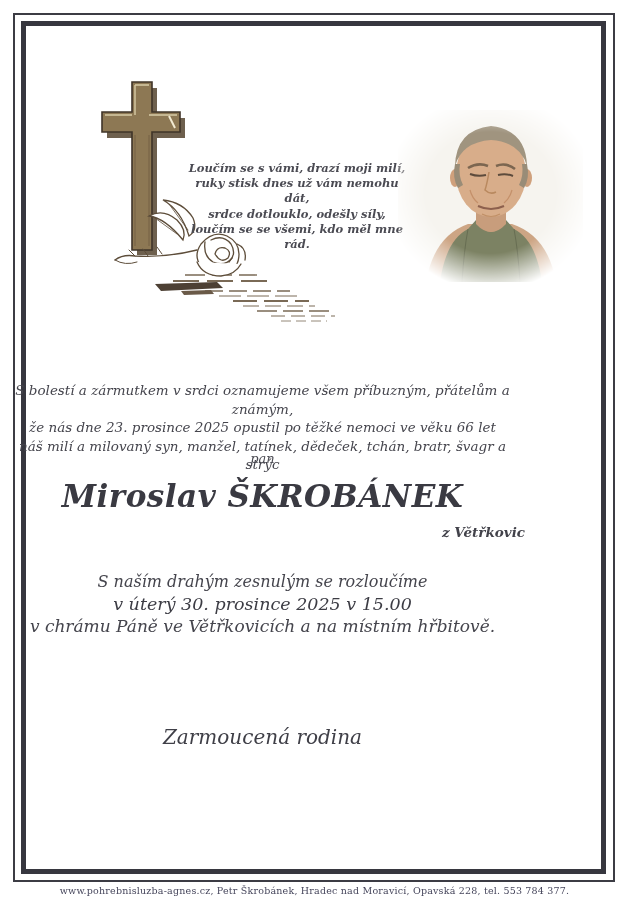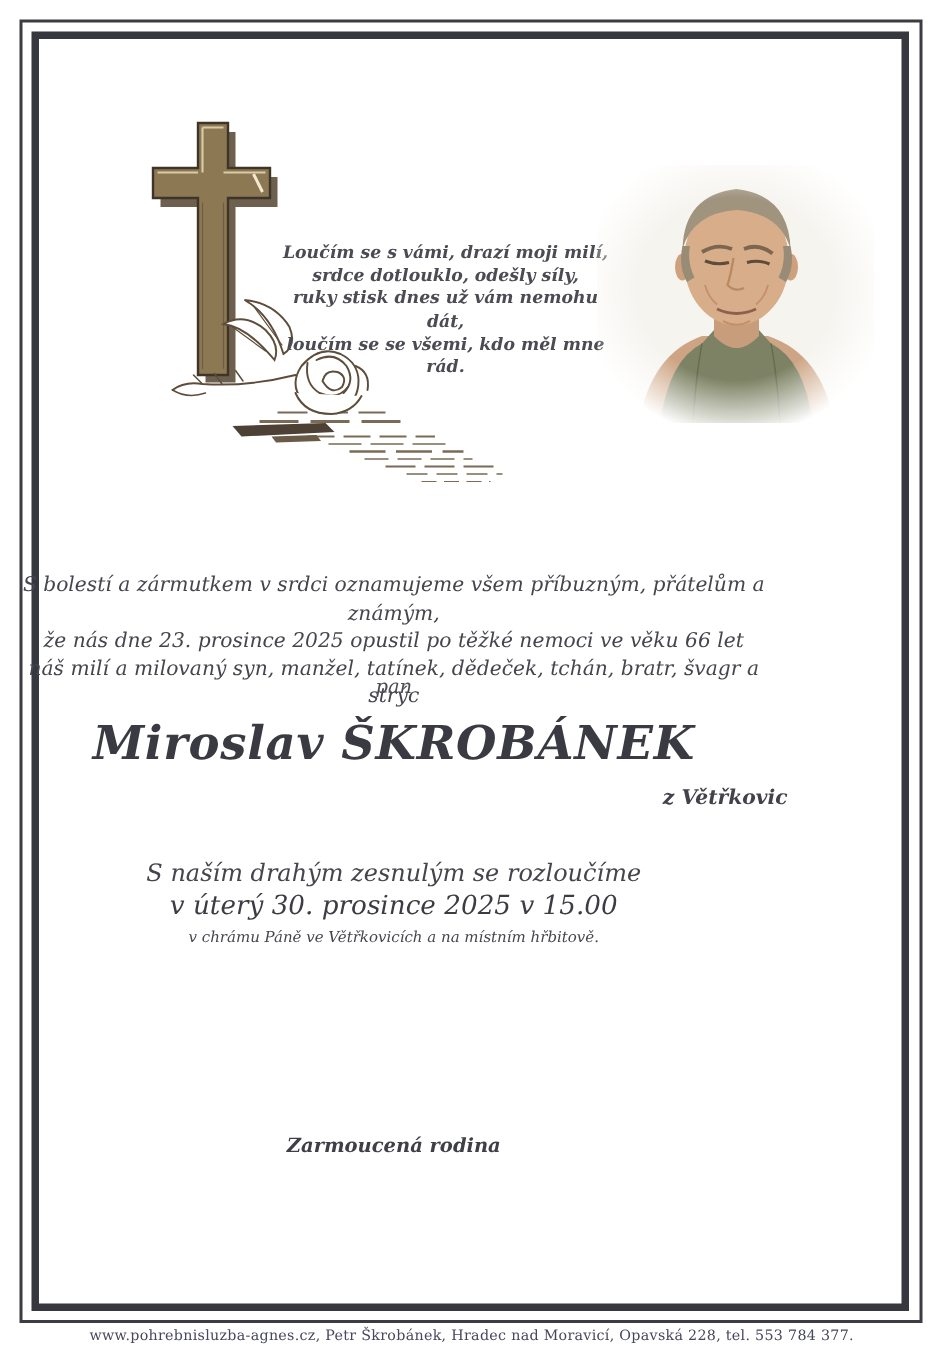--- a/index.html
+++ b/index.html
@@ -55,23 +55,23 @@
     font-weight: bold;
     letter-spacing: 0.5px;
     color: #3a3a42;
   }
 
   .origin { top: 524px; font-size: 13.5px; font-style: italic; font-weight: bold; color: #42424a; text-align: right; }
 
   .farewell { top: 572px; font-style: italic; }
   .farewell .f1 { font-size: 16px; line-height: 20px; }
   .farewell .f2 { font-size: 17.5px; font-weight: normal; line-height: 24px; color: #3c3c44; }
-  .farewell .f3 { font-size: 10px; line-height: 20px; }
-
-  .signature { top: 725px; font-size: 13px; font-style: italic; font-weight: bold; color: #3f3f47; margin-top: 32px; }
+  .farewell .f3 { font-size: 17px; line-height: 20px; }
+
+  .signature { top: 725px; font-size: 20px; font-style: italic; font-weight: normal; color: #3f3f47; }
 
   .footer {
     position: absolute;
     left: 0; bottom: 5px; width: 629px;
     text-align: center;
     font-size: 9.5px;
     letter-spacing: 0.2px;
     color: #46465c;
   }
 </style>
@@ -122,22 +122,22 @@
       <path d="M120,170 Q118,184 128,190 Q140,195 147,186"></path>
       <path d="M126,168 Q138,162 146,172 Q152,182 144,190"></path>
       <path d="M130,182 q2,-8 10,-6 q7,3 3,10 q-7,6 -13,-4"></path>
       <path d="M112,190 Q118,204 136,204 Q150,203 156,192" fill="#ffffff"></path>
       <path d="M152,172 q10,4 8,16"></path>
     </g>
   </svg>
 
   <div class="poem">
     <div>Loučím se s vámi, drazí moji milí,</div>
+    <div>ruky stisk dnes už vám nemohu dát,</div>
     <div>srdce dotlouklo, odešly síly,</div>
-    <div>ruky stisk dnes už vám nemohu dát,</div>
     <div>loučím se se všemi, kdo měl mne rád.</div>
   </div>
 
   <svg class="photo" width="185" height="172" viewBox="0 0 185 172" aria-hidden="true">
     <defs>
       <radialGradient id="fade" cx="50%" cy="48%" r="57%">
         <stop offset="62%" stop-color="#ffffff"></stop>
         <stop offset="100%" stop-color="#ffffff" stop-opacity="0"></stop>
       </radialGradient>
       <mask id="pmask">

